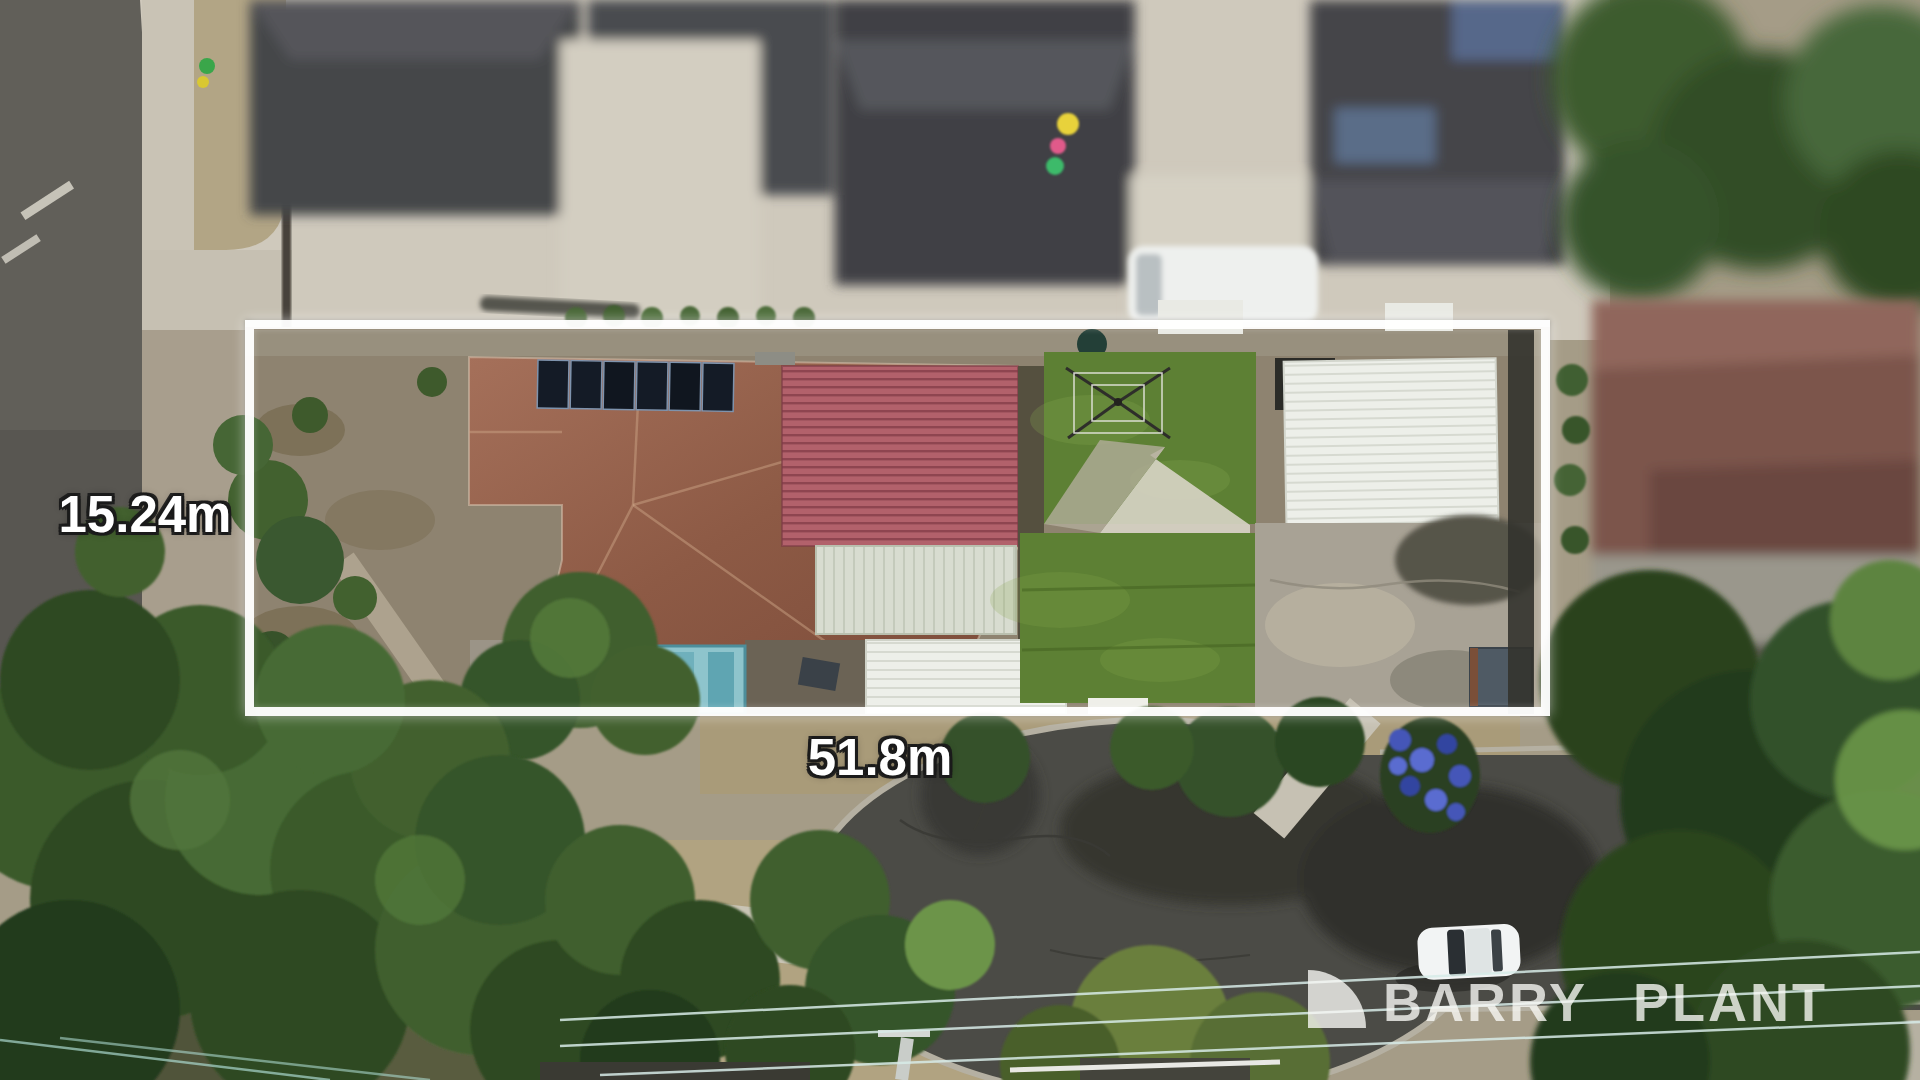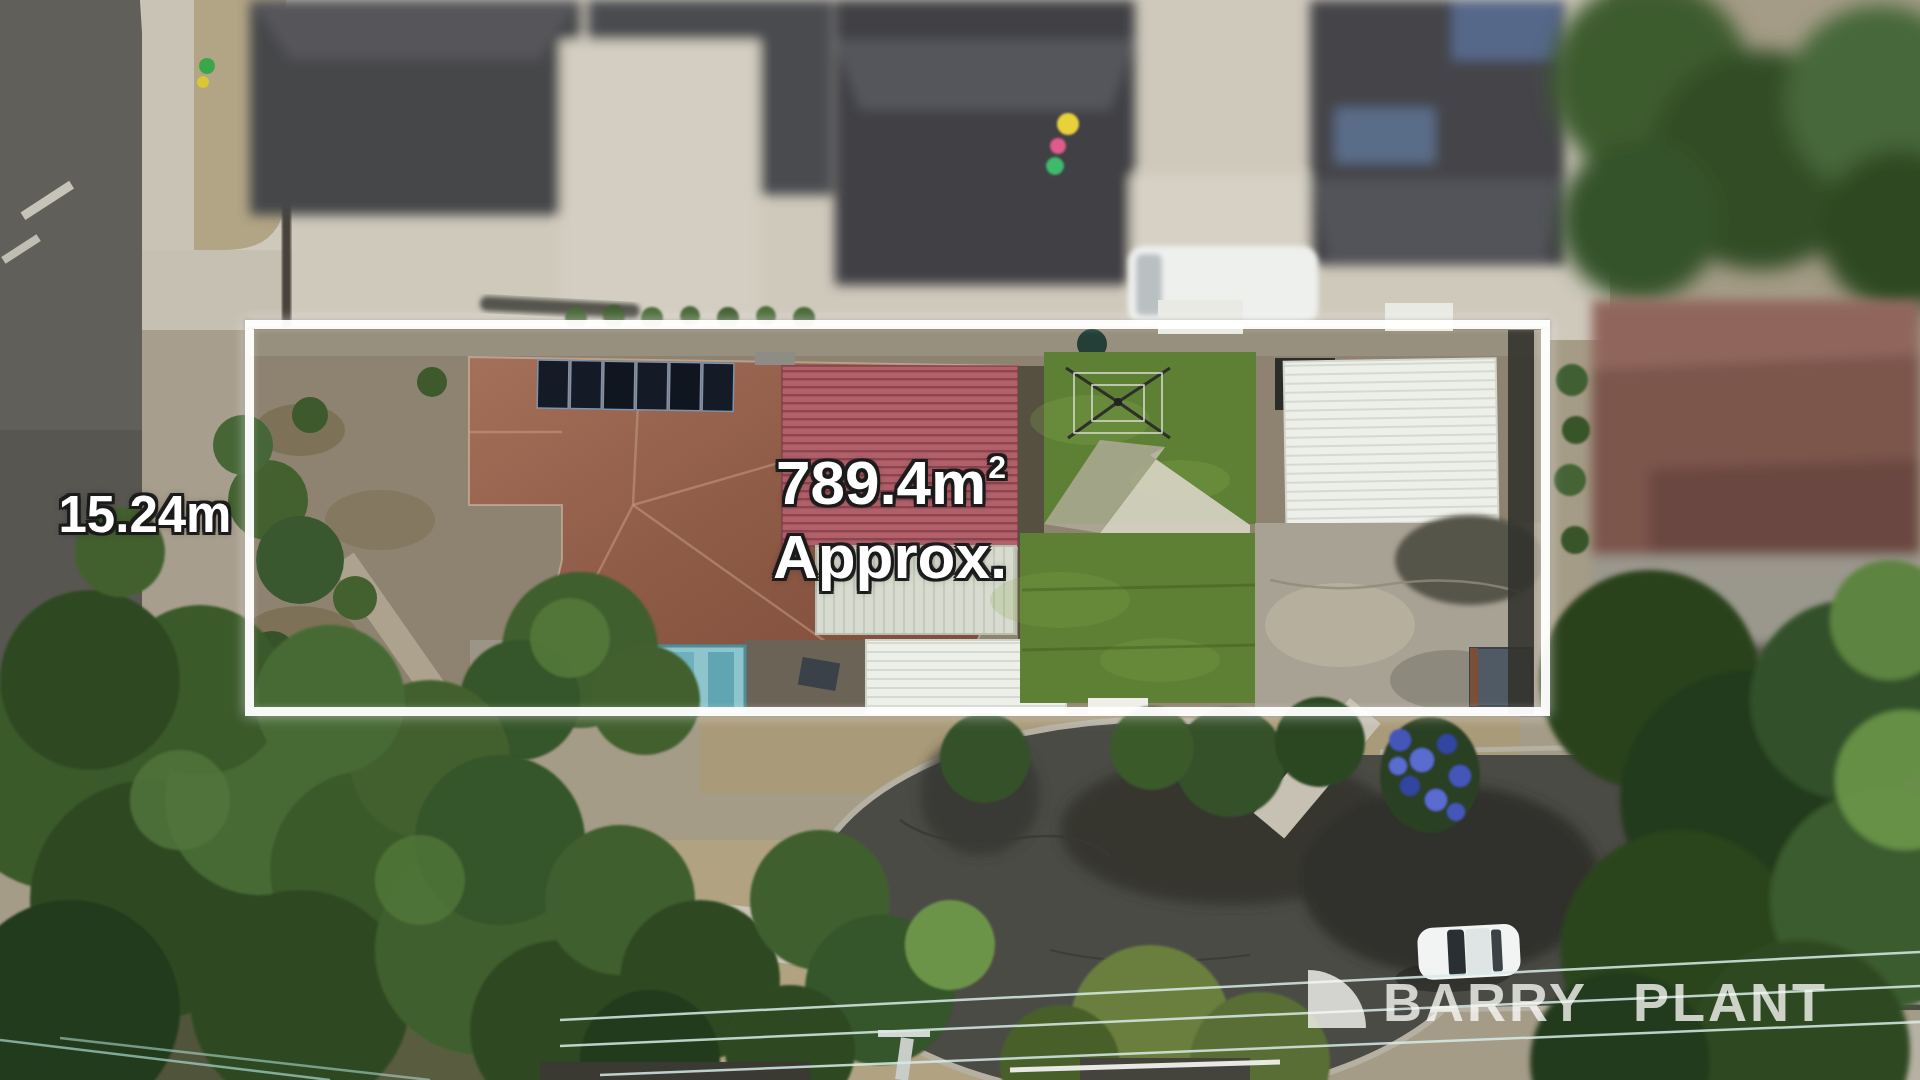--- a/index.html
+++ b/index.html
@@ -400,25 +400,24 @@
     <path d="M60,1038 L430,1080" stroke="rgba(170,215,205,0.6)"></path>
   </g>
 </svg>
 
 <div class="overlay boundary"></div>
 
 <div class="overlay dim dim-side">
   <span>15.24m</span>
 </div>
 
-<div class="overlay dim dim-area">
-  <div class="line1"><span>789.4m</span><span class="sup">2</span></div>
-  <div class="line2"><span>Approx.</span></div>
+
+<div class="overlay dim dim-front">
+  <span>51.8m</span>
 </div>
-
 
 <div class="overlay brand">
   <div class="brand-icon"></div>
   <span class="w1">BARRY</span>
   <span class="w2">PLANT</span>
 </div>
 
 </div>
 
 </body></html>

